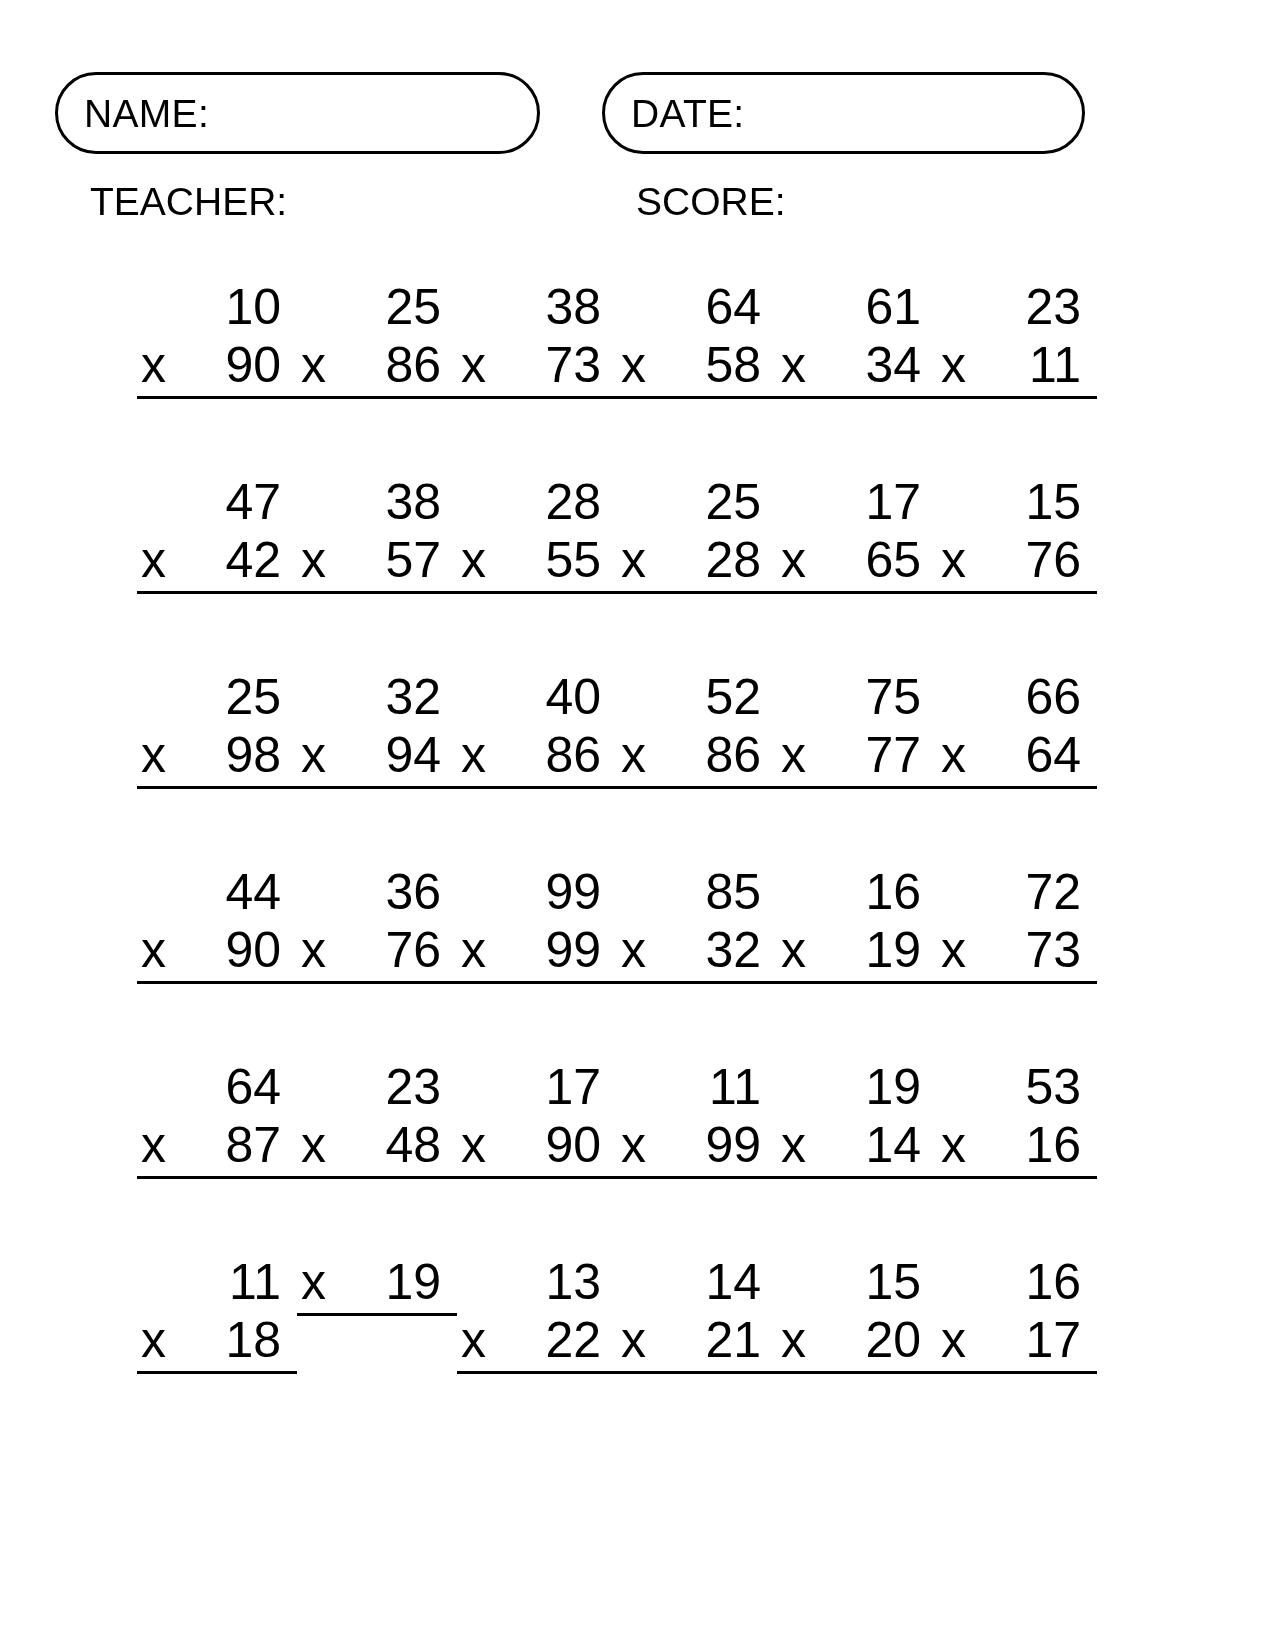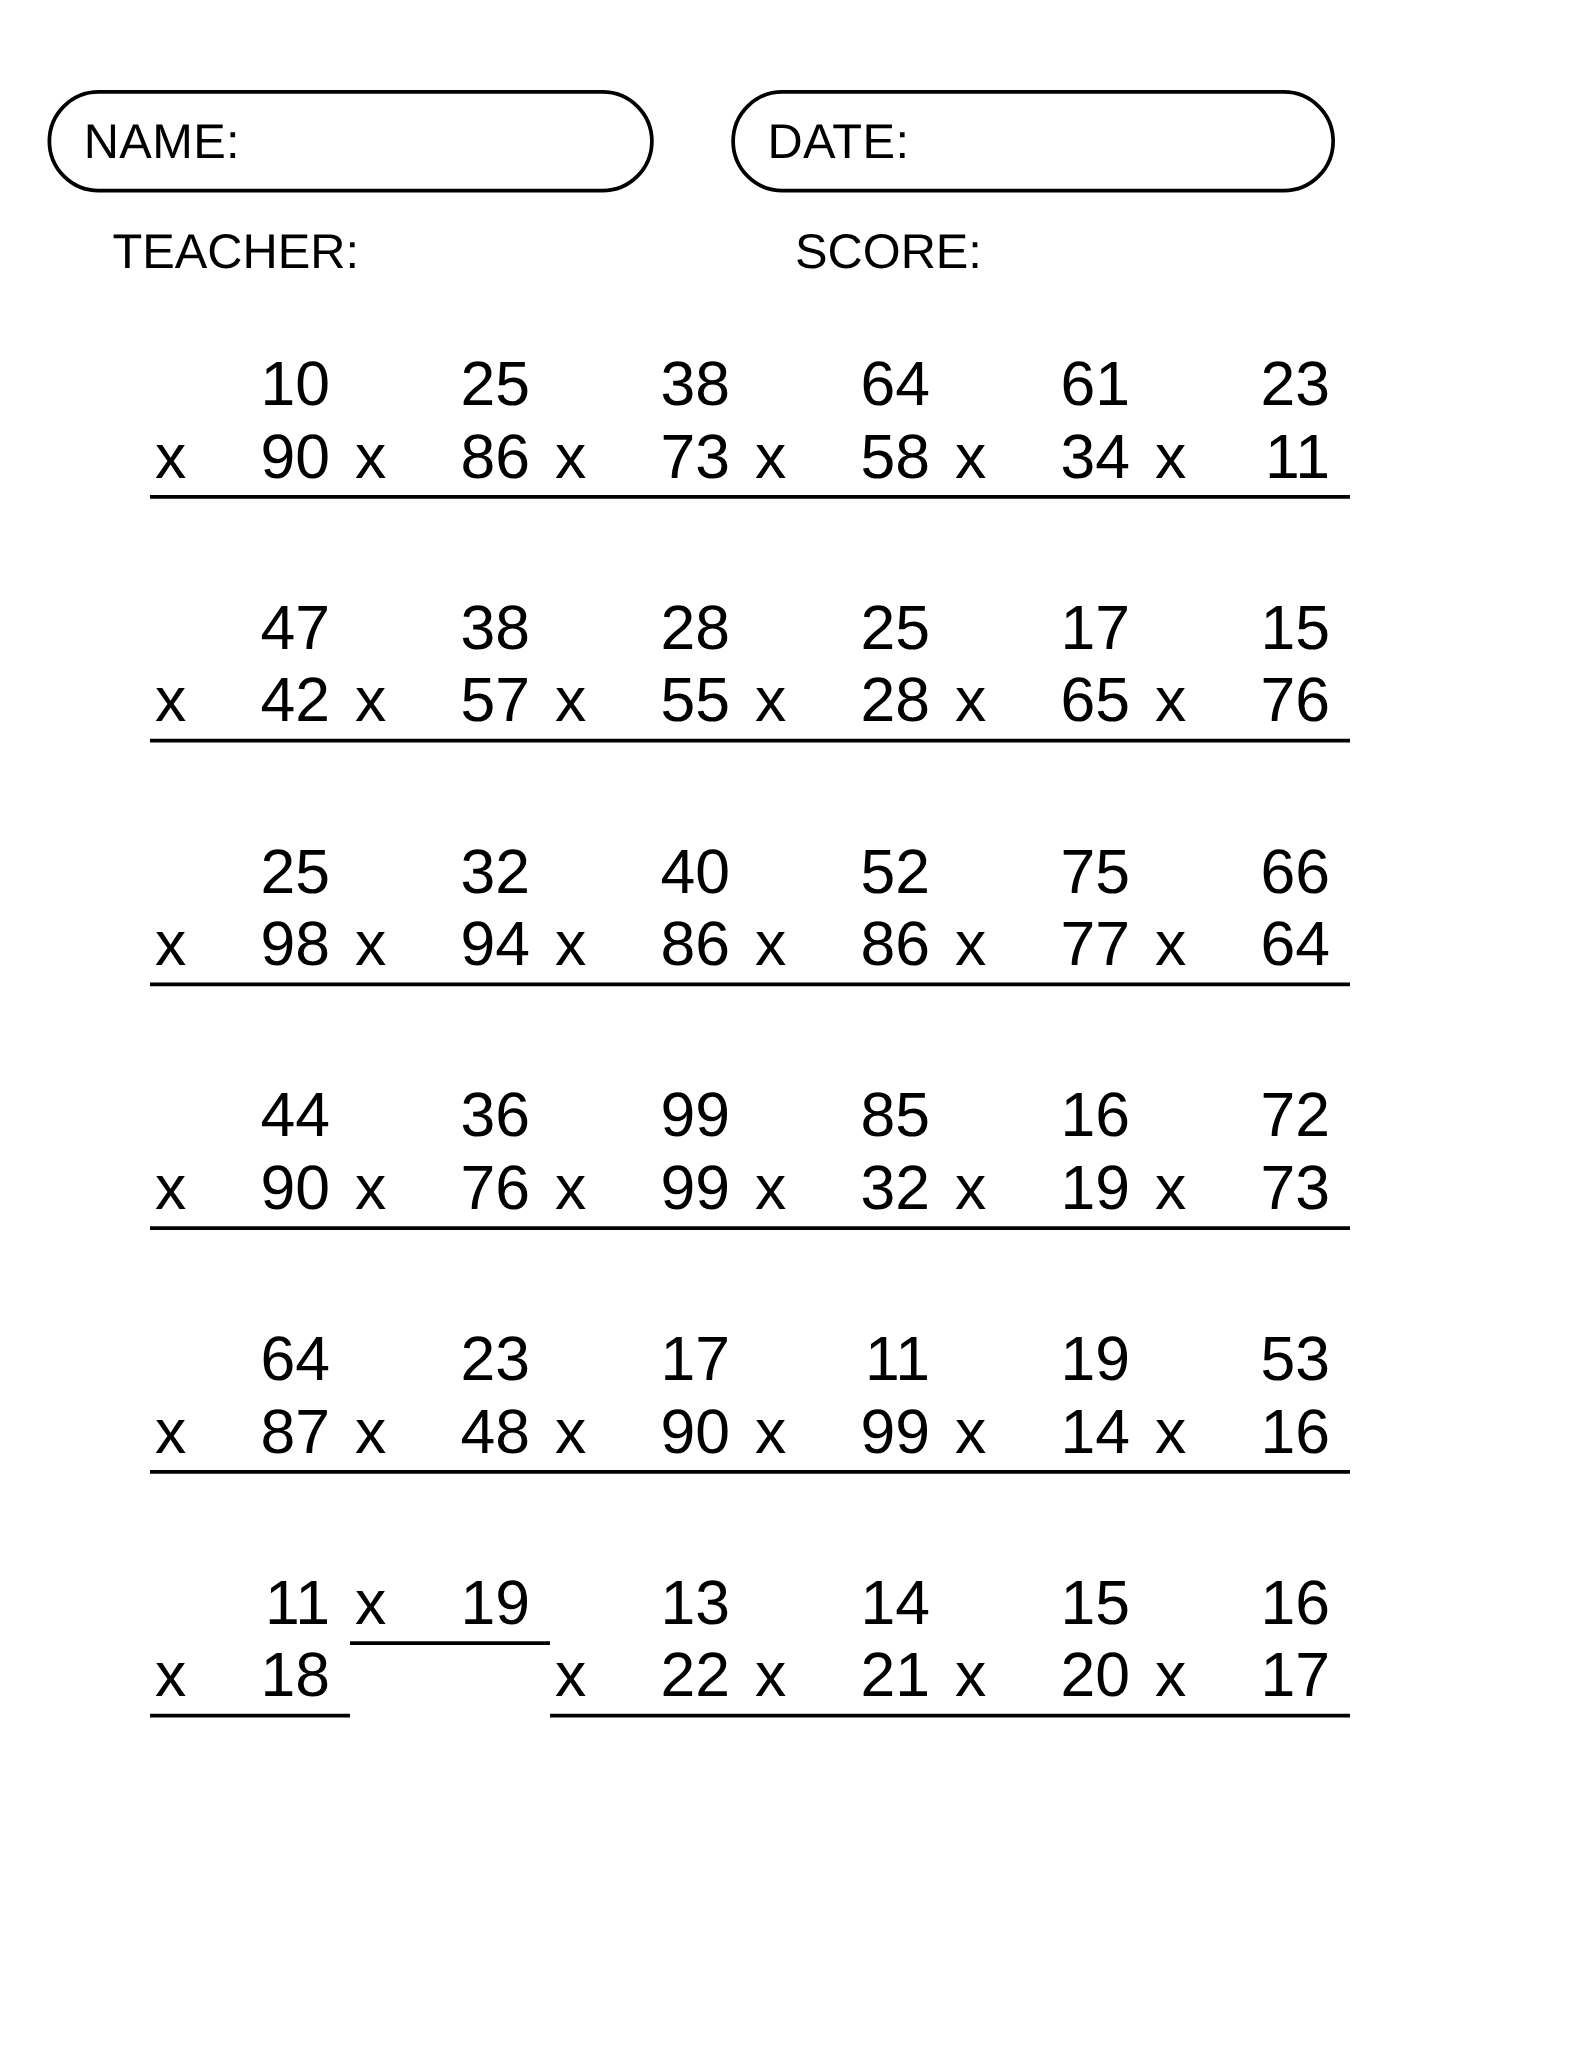--- a/index.html
+++ b/index.html
@@ -20,21 +20,21 @@
     width: 1275px;
     height: 1650px;
     position: relative;
     box-sizing: border-box;
   }
 
   
   .header-fields {
     position: absolute;
     top: 72px;
-    left: 38px;
+    left: 55px;
     width: 1030px;
     height: 82px;
     display: flex;
     gap: 62px;
   }
   .field-box {
     height: 82px;
     border: 3px solid #000;
     border-radius: 42px;
     box-sizing: border-box;
@@ -77,20 +77,21 @@
   
   .problems {
     position: absolute;
     top: 278px;
     left: 120px;
     width: 1040px;
   }
   .prow {
     display: flex;
     height: 195px;
+    margin-left: 17px;
   }
   .pcell {
     width: 160px;
     position: relative;
     box-sizing: border-box;
   }
   .pcell .top-num,
   .pcell .bot-line {
     font-size: 50px;
     line-height: 58px;

